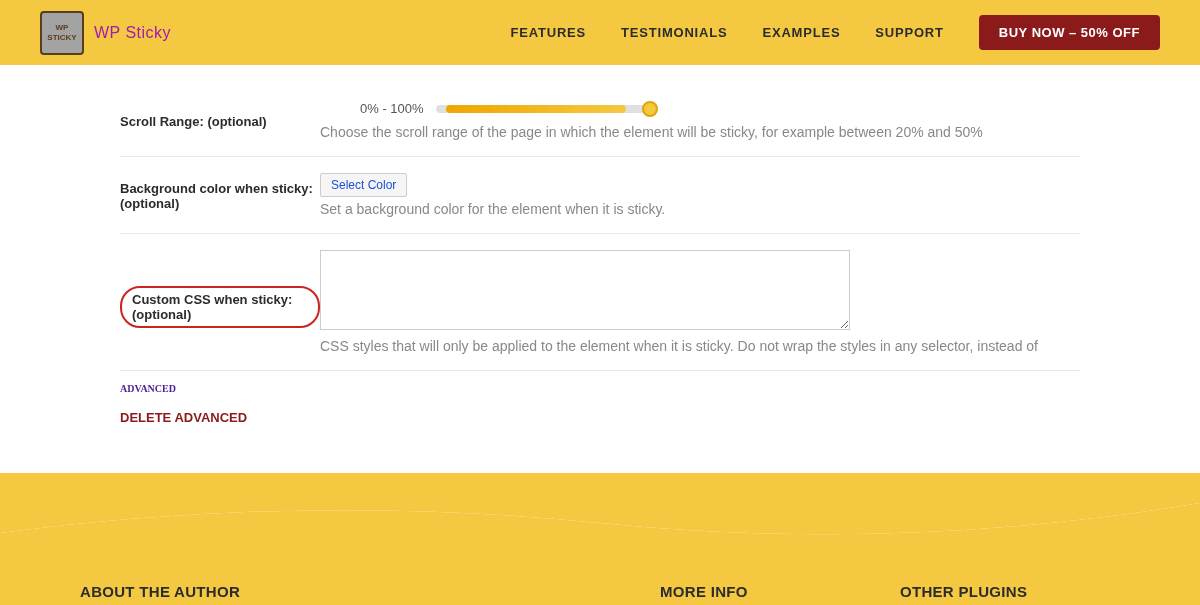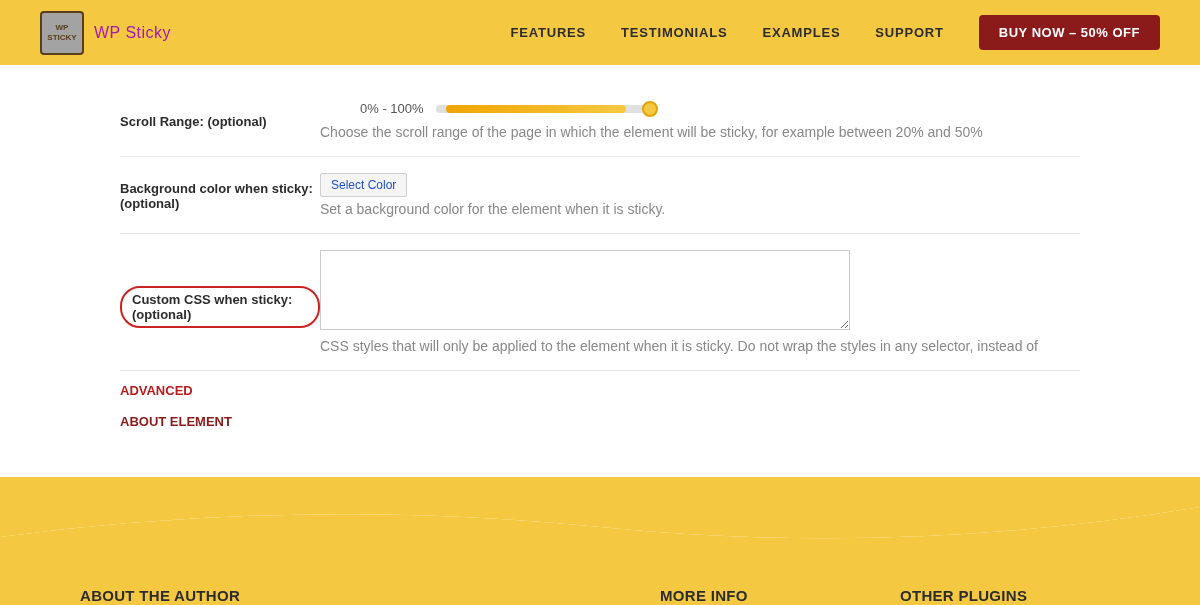--- a/index.html
+++ b/index.html
@@ -165,27 +165,28 @@
       border: 1px solid #ccc;
       resize: vertical;
       font-size: 12px;
       padding: 6px;
       color: #555;
       outline: none;
     }
 
     
     .advanced-link {
-      font-size: 13px;
-      font-weight: bold;
-      color: #b91c1c;
+      font-size: 10px;
+      font-weight: bold;
+      color: #4c1d95;
       text-decoration: none;
       cursor: pointer;
       display: block;
       padding: 12px 0 8px 0;
+      font-family: Liberation Serif, serif;
     }
     .delete-link {
       font-size: 13px;
       font-weight: bold;
       color: #8b1a1a;
       text-decoration: none;
       cursor: pointer;
       display: block;
       padding: 8px 0 8px 0;
     }
@@ -267,21 +268,21 @@
       <span class="oval-label">Custom CSS when sticky: (optional)</span>
     </div>
     <div class="form-control">
       <textarea class="css-textarea" style=""></textarea>
       <div class="form-hint">CSS styles that will only be applied to the element when it is sticky. Do not wrap the styles in any selector, instead of</div>
     </div>
   </div>
 
   <a class="advanced-link">ADVANCED</a>
 
-  <a class="delete-link">ABOUT ELEMENT</a>
+  <a class="delete-link">DELETE ADVANCED</a>
 
 </div>
 
 <div class="wave-section">
   <svg viewBox="0 0 1200 80" preserveAspectRatio="none" xmlns="http://www.w3.org/2000/svg">
     <path d="M0,0 L1200,0 L1200,30 Q900,80 600,50 Q300,20 0,60 Z" fill="#f5c842"></path>
     <path d="M0,60 Q300,20 600,50 Q900,80 1200,30 L1200,80 L0,80 Z" fill="#f5c842"></path>
   </svg>
 </div>
 

